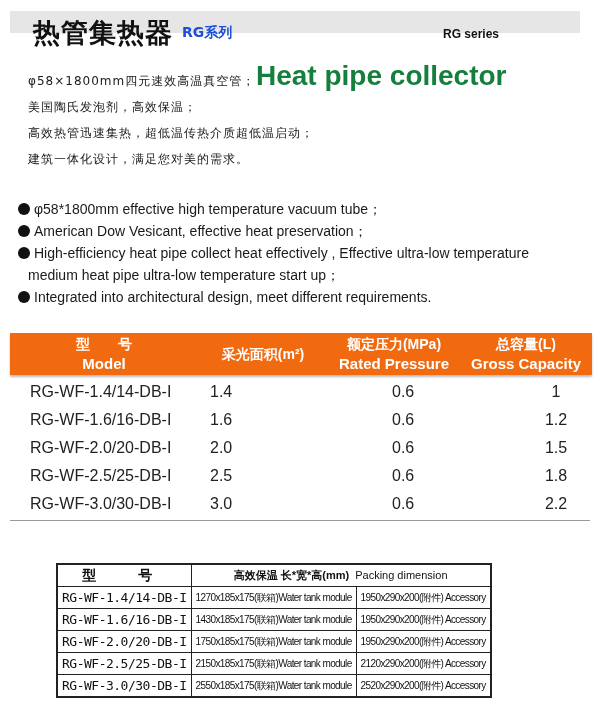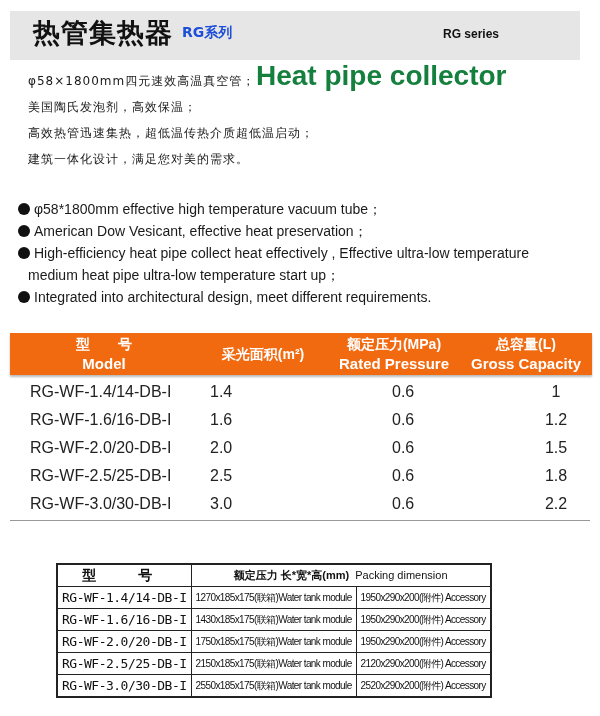--- a/index.html
+++ b/index.html
@@ -1,17 +1,17 @@
 <!DOCTYPE html>
 <html><head>
   <meta charset="utf-8">
   <style>
     html, body { margin: 0; padding: 0; background: #ffffff; }
     body { width: 600px; height: 716px; position: relative; overflow: hidden; font-family: "DejaVu Sans", sans-serif; color: #1a1a1a; }
-    .title-bar { position: absolute; left: 10px; top: 11px; width: 570px; height: 49px; background: #e6e6e6; text-align: center; }
+    .title-bar { position: absolute; left: 10px; top: 11px; width: 570px; height: 22px; background: #e6e6e6; text-align: center; }
     .title-bar .zh { position: absolute; left: 23px; top: 4px; font-size: 27px; font-weight: bold; letter-spacing: 1px; color: #111; font-family: "DejaVu Sans", sans-serif; }
     .title-bar .series-zh { position: absolute; left: 172px; top: 13px; font-size: 14px; font-weight: bold; color: #1d4ed8; }
     .title-bar .en { position: absolute; left: 246px; top: 8px; font-size: 28px; font-weight: bold; color: #15803d; font-family: "Liberation Sans", sans-serif; margin-top: 41px; }
     .title-bar .series-en { position: absolute; left: 433px; top: 16px; font-size: 12px; font-weight: bold; color: #111; font-family: "Liberation Sans", sans-serif; }
 
     .zh-features { position: absolute; left: 28px; top: 68px; font-size: 12px; line-height: 26px; color: #1a1a1a; }
     .zh-features div { white-space: nowrap; letter-spacing: 1px; }
 
     .en-features { position: absolute; left: 18px; top: 198px; font-size: 14px; line-height: 22px; font-family: "Liberation Sans", sans-serif; color: #1a1a1a; }
     .en-features .item { white-space: nowrap; position: relative; padding-left: 16px; }
@@ -132,21 +132,21 @@
     </div>
   </div>
   <div class="spec-rule"></div>
 </div>
 
 <table class="pack-table">
   <tbody>
       <tr>
     <td class="m hdr-m">型　号</td>
     <td class="hdr-d" colspan="2">
-      <b>额定压力 长*宽*高(mm)</b><span>Packing dimension</span>
+      <b>高效保温 长*宽*高(mm)</b><span>Packing dimension</span>
     </td>
   </tr>
   <tr>
     <td class="m">RG-WF-1.4/14-DB-I</td>
     <td class="d1">1270x185x175(联箱)Water tank module</td>
     <td class="d2">1950x290x200(附件) Accessory</td>
   </tr>
   <tr>
     <td class="m">RG-WF-1.6/16-DB-I</td>
     <td class="d1">1430x185x175(联箱)Water tank module</td>

